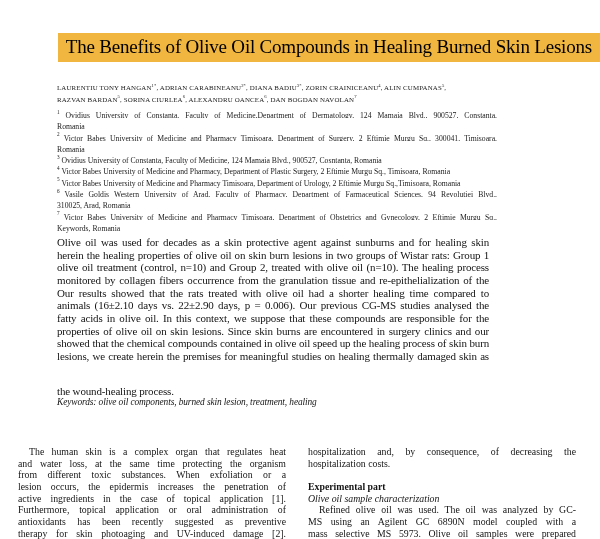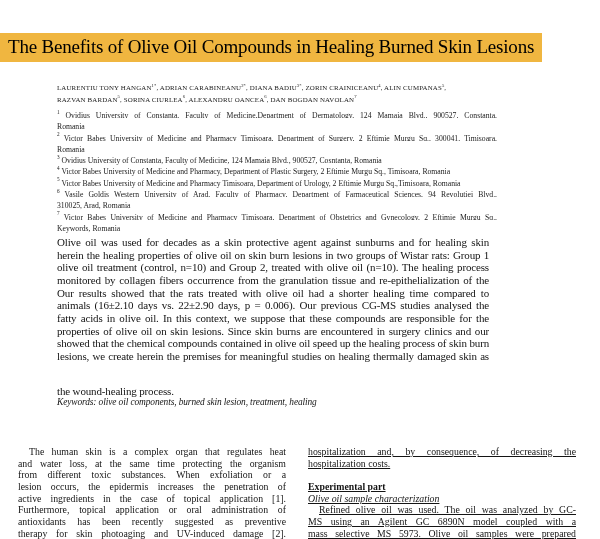--- a/index.html
+++ b/index.html
@@ -2,21 +2,21 @@
 <html><head>
 <meta charset="utf-8">
 <style>
   html,body { margin:0; padding:0; background:#888; }
   .page {
     position:relative; width:600px; height:539px; margin:0 auto;
     background:#ffffff; overflow:hidden; color:#141414;
     font-family:"Liberation Serif", serif;
   }
   
-  .title-wrap { position:absolute; top:33px; left:0; width:100%; text-align:left; }
+  .title-wrap { position:absolute; top:33px; left:0; width:100%; text-align:right; }
   .title-hl {
     display:inline-block; padding:3px 8px 4px 8px;
     font-size:19px; letter-spacing:-0.2px; background:#F0B640; color:#000;
   }
   
   .authors {
     position:absolute; left:57px; top:80px; width:480px;
     font-size:6.9px; line-height:11.5px; letter-spacing:0.15px; color:#1a1a1a;
   }
   .a-line { white-space:nowrap; height:11.5px; }
@@ -36,21 +36,21 @@
   }
   .jline { text-align:justify; text-align-last:justify; height:12.66px; overflow:hidden; }
   .jline.left { text-align:center; text-align-last:left;margin-top:22px; }
   .keywords {
     position:absolute; left:57px; top:397px; width:460px;
     font-style:italic; font-size:9.4px; letter-spacing:-0.1px; white-space:nowrap;
   }
   
   .col { position:absolute; top:446px; width:268px; font-size:9.8px; line-height:11.7px; }
   .col-left { left:18px; }
-  .col-right { left:308px;text-decoration:underline; }
+  .col-right { left:308px; }
   .bline { text-align:justify; text-align-last:justify; height:11.7px; overflow:hidden; }
   .bline.left { text-align-last:left; }
   .bline.indent { text-indent:11px; }
   .bline.bold { font-weight:bold; text-align:center; text-align-last:left; }
   .bline.italic { font-style:italic; text-align:left; text-align-last:left; }
   .bline.blank { }
 </style>
 </head>
 <body>
 

